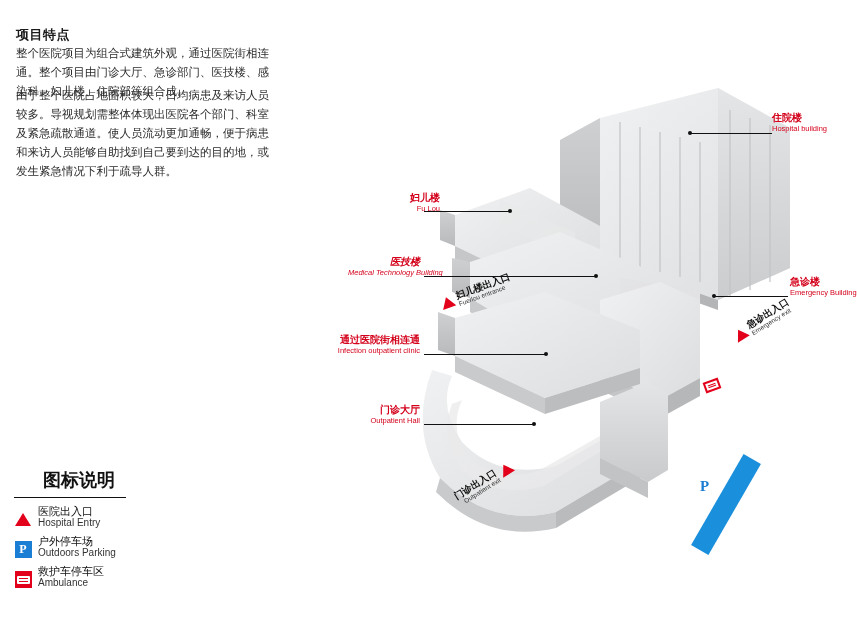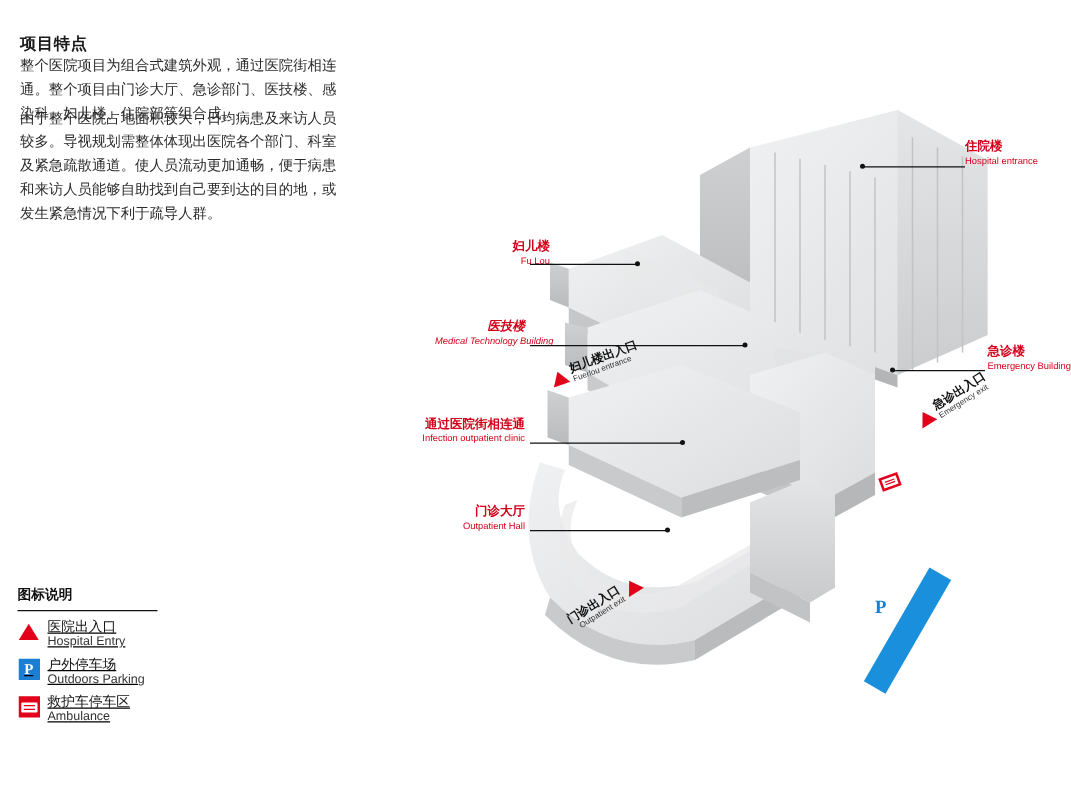--- a/index.html
+++ b/index.html
@@ -43,35 +43,35 @@
   #para2 { top: 86px; }
 
   
   .legend {
     position: absolute;
     left: 14px;
     top: 468px;
     width: 130px;
   }
   .legend-title {
-    font-size: 11px;
+    font-size: 18px;
     font-weight: bold;
     color: #111;
     padding-bottom: 5px;
+    text-align: center;
   }
   .legend-rule {
     border-top: 1px solid #111;
     width: 112px;
     margin-bottom: 7px;
   }
   .legend-row {
     display: flex;
-    align-items: flex-start;
+    align-items: flex-end;
     margin-bottom: 7px;
-    text-decoration: underline;
   }
   .legend-mark {
     width: 18px;
     height: 18px;
     margin-right: 6px;
     flex: 0 0 18px;
     display: flex;
     align-items: center;
     justify-content: center;
   }
@@ -333,21 +333,21 @@
         </div>
       <div>
         <div class="legend-txt-cn">救护车停车区</div>
         <div class="legend-txt-en">Ambulance</div>
       </div>
     </div>
   </div>
 
   <div class="callout" style="left:772px; top:112px;">
     <div class="cn">住院楼</div>
-    <div class="en">Hospital entrance</div>
+    <div class="en">Hospital building</div>
   </div>
   <div class="leader" style="left:690px; top:133px; width:82px;"></div>
   <div class="dot" style="left:688px; top:131px;"></div>
 
   <div class="callout right-align" style="left:380px; top:192px; width:60px;">
     <div class="cn">妇儿楼</div>
     <div class="en">Fu Lou</div>
   </div>
   <div class="leader" style="left:424px; top:211px; width:86px;"></div>
   <div class="dot" style="left:508px; top:209px;"></div>

